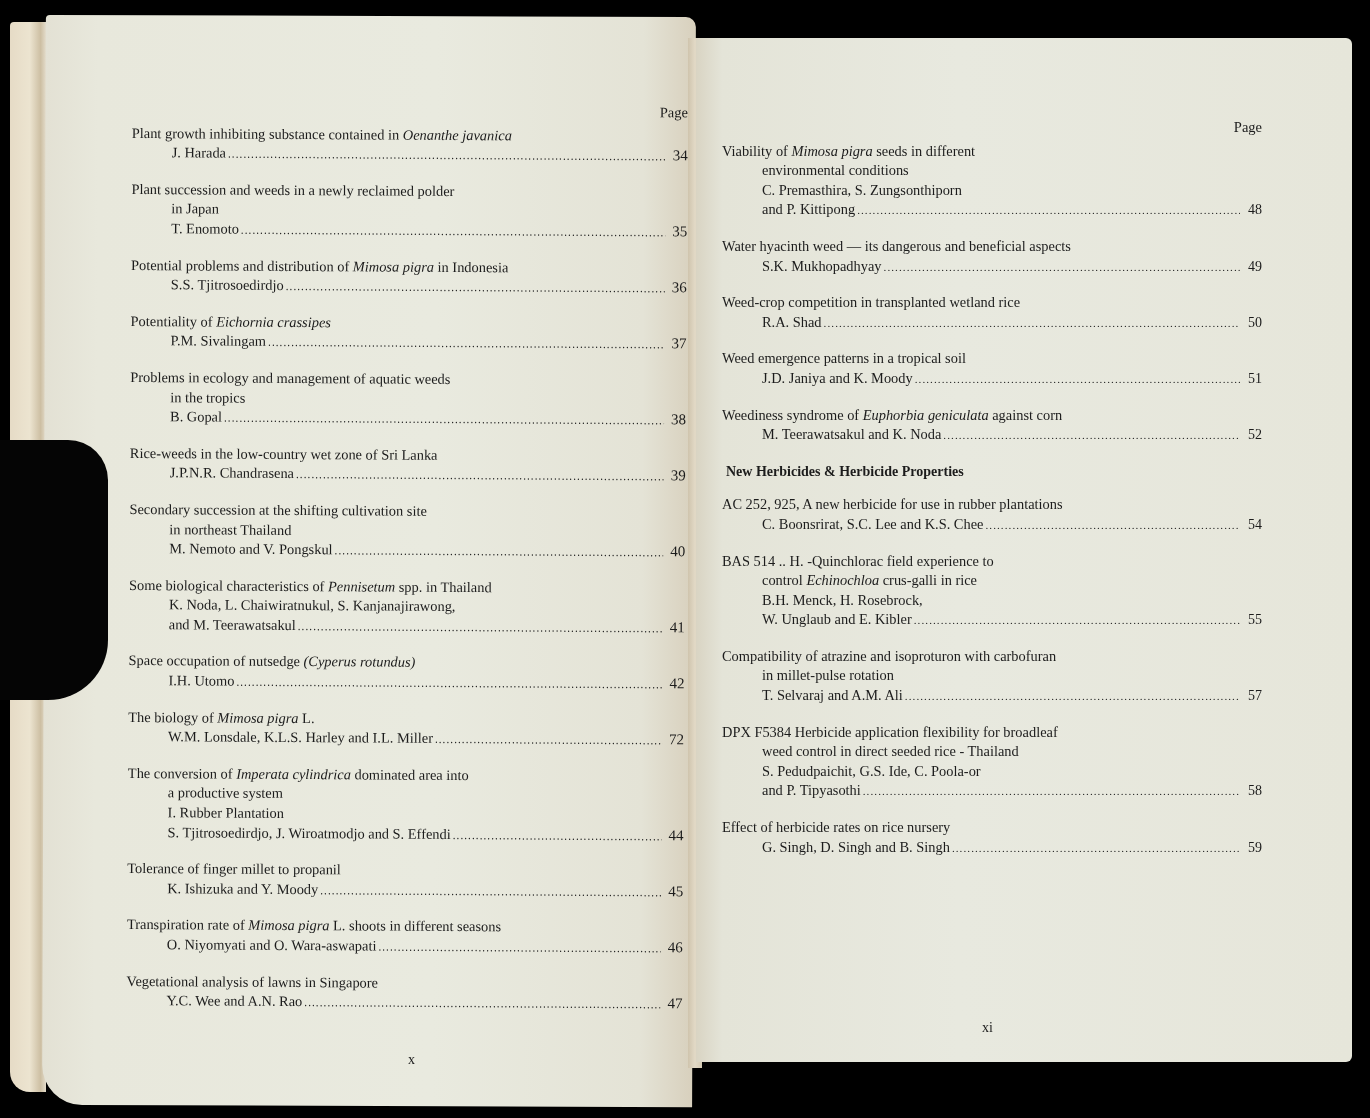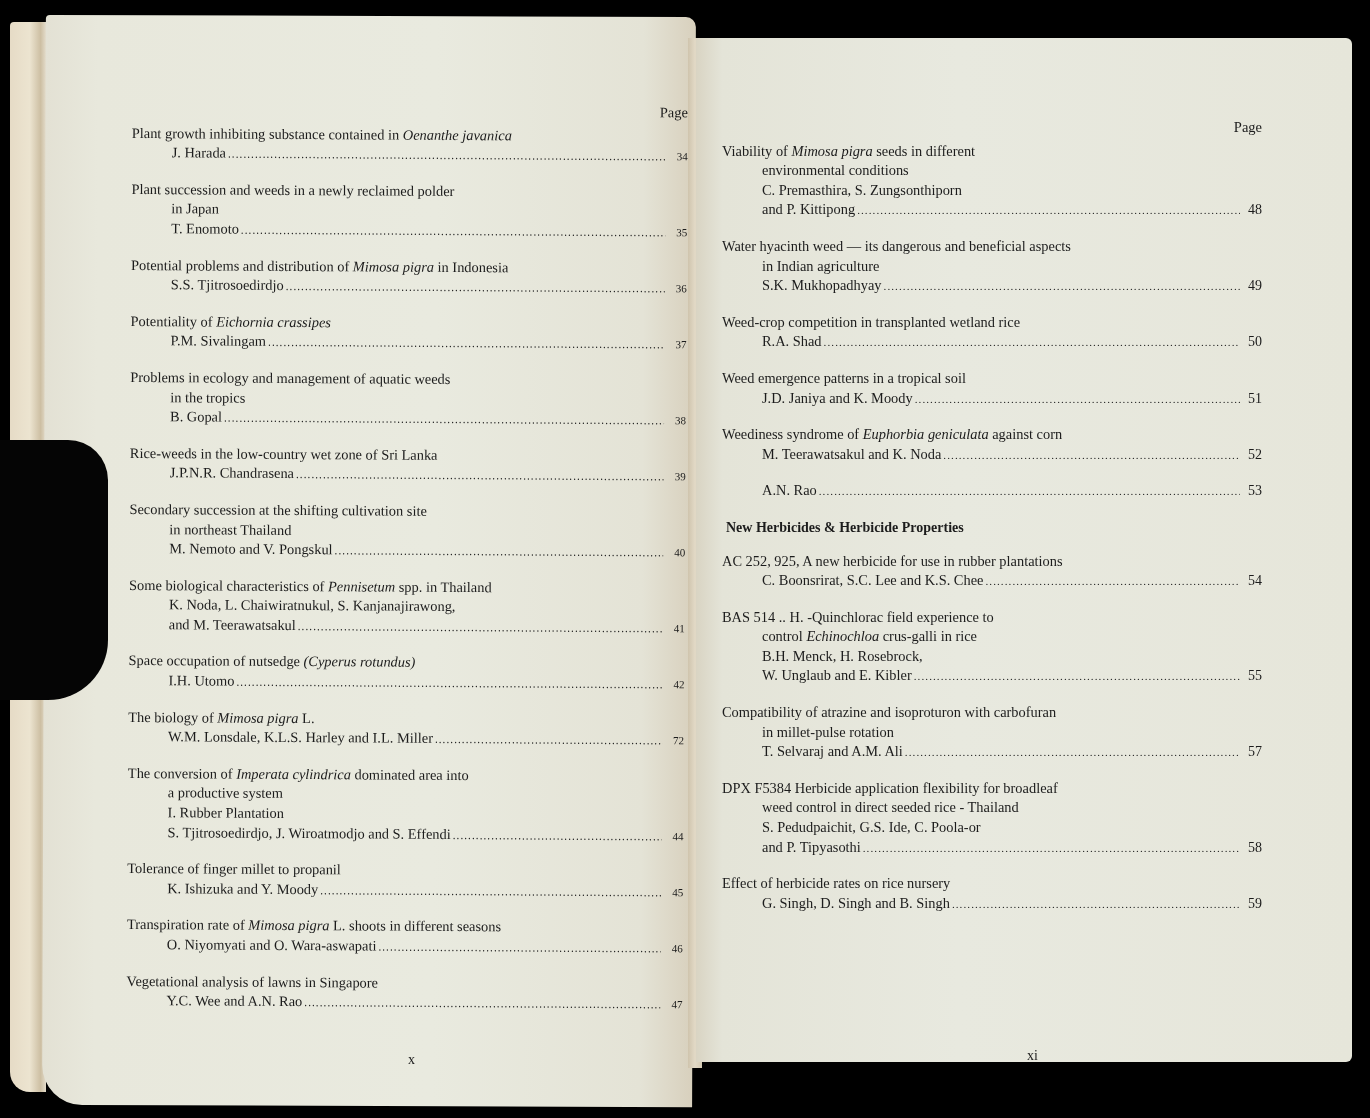--- a/index.html
+++ b/index.html
@@ -110,34 +110,34 @@
     letter-spacing: 1.1px;
     margin: 0 2px;
     font-size: 11px;
   }
   .author-line .leader::after {
     content: "....................................................................................................................................................................................................................................";
   }
   .author-line .pg {
     width: 20px;
     text-align: right;
-    font-size: 11px;
+    font-size: 15px;
   }
   .right-content .author-line .pg { font-size: 14px; }
   .section-heading {
     font-weight: bold;
     margin: 10px 0 14px 4px;
     font-size: 14px;
   }
   .folio {
     position: absolute;
     font-size: 14px;
   }
   .folio-left { left: 408px; top: 1052px; }
-  .folio-right { left: 1027px; top: 1020px; margin-top: 28px; }
+  .folio-right { left: 982px; top: 1020px; }
   i { font-style: italic; }
 </style>
 </head>
 <body>
 
 <div class="book">
   <div class="page-left-edge"></div>
   <div class="page-left"></div>
   <div class="gutter"></div>
   <div class="page-right"></div>
@@ -275,21 +275,20 @@
           <span class="cont">environmental conditions</span>
           <span class="cont">C. Premasthira, S. Zungsonthiporn</span>
           <div class="author-line">
             <span class="author">and P. Kittipong</span>
             <span class="leader"></span>
             <span class="pg">48</span>
           </div>
         </div>
         <div class="entry">
           <span class="title"><span>Water hyacinth weed — its dangerous and beneficial aspects</span></span>
-          <span class="cont">in Indian agriculture</span>
           <div class="author-line">
             <span class="author">S.K. Mukhopadhyay</span>
             <span class="leader"></span>
             <span class="pg">49</span>
           </div>
         </div>
         <div class="entry">
           <span class="title"><span>Weed-crop competition in transplanted wetland rice</span></span>
           <div class="author-line">
             <span class="author">R.A. Shad</span>
@@ -307,25 +306,20 @@
         </div>
         <div class="entry">
           <span class="title"><span>Weediness syndrome of </span><i>Euphorbia geniculata</i><span> against corn</span></span>
           <div class="author-line">
             <span class="author">M. Teerawatsakul and K. Noda</span>
             <span class="leader"></span>
             <span class="pg">52</span>
           </div>
         </div>
         <div class="entry">
-          <div class="author-line">
-            <span class="author">A.N. Rao</span>
-            <span class="leader"></span>
-            <span class="pg">53</span>
-          </div>
         </div>
       </div>
     <div class="section-heading">New Herbicides &amp; Herbicide Properties</div>
     <div id="right-section-entries">
         <div class="entry">
           <span class="title"><span>AC 252, 925, A new herbicide for use in rubber plantations</span></span>
           <div class="author-line">
             <span class="author">C. Boonsrirat, S.C. Lee and K.S. Chee</span>
             <span class="leader"></span>
             <span class="pg">54</span>

